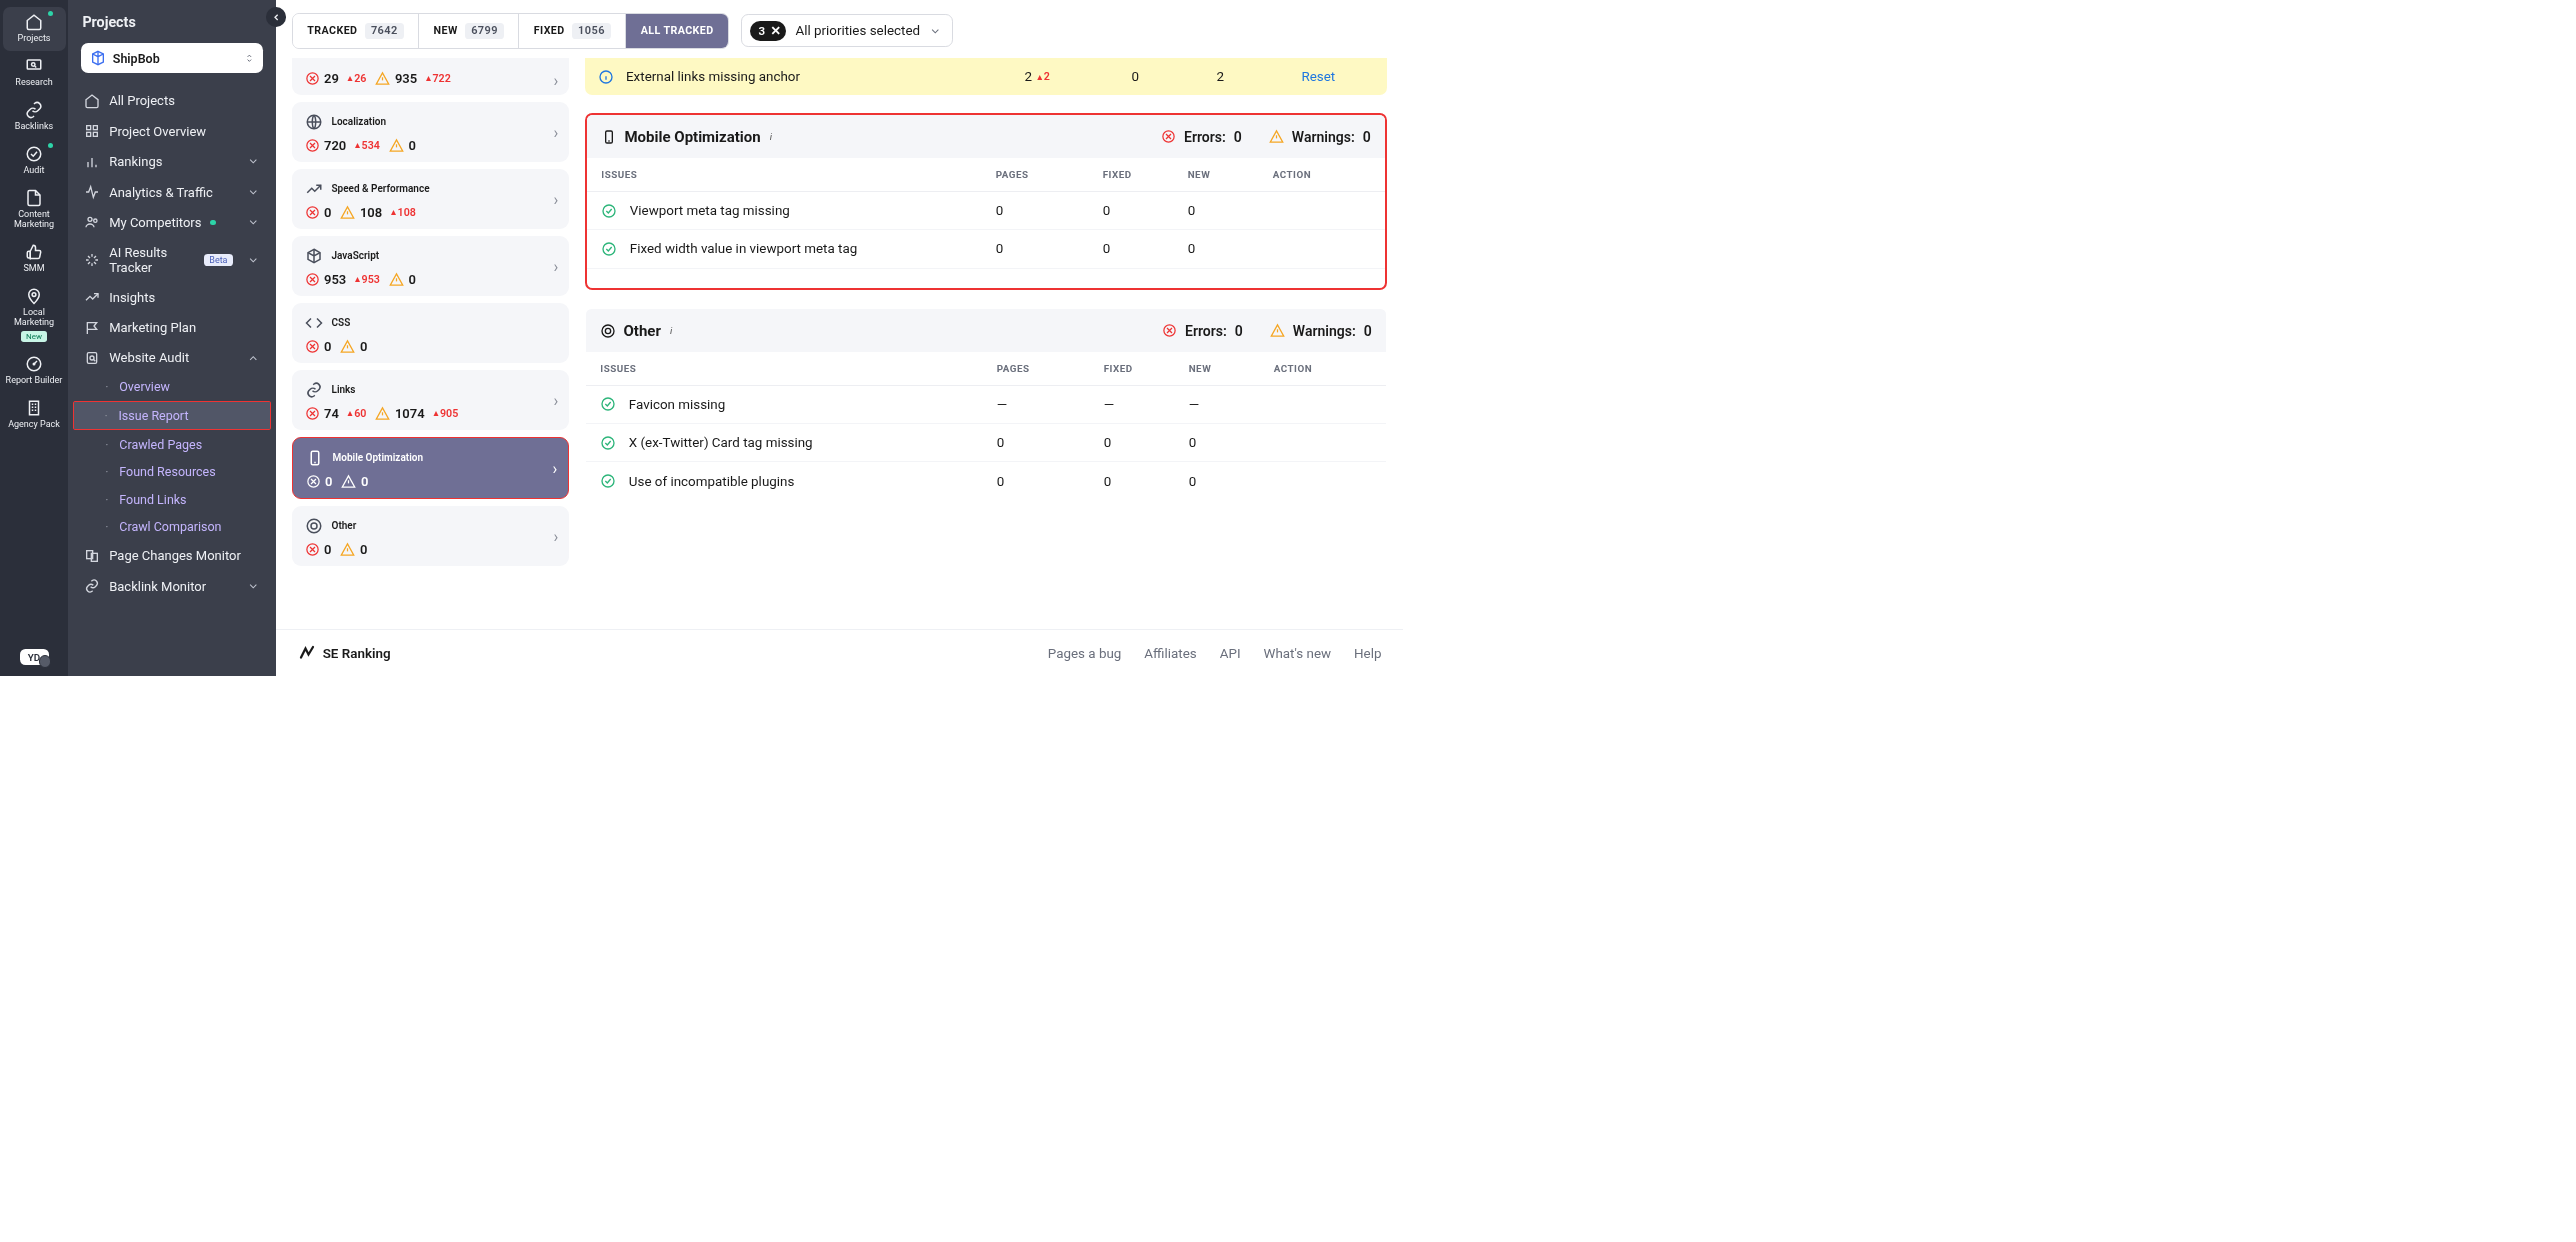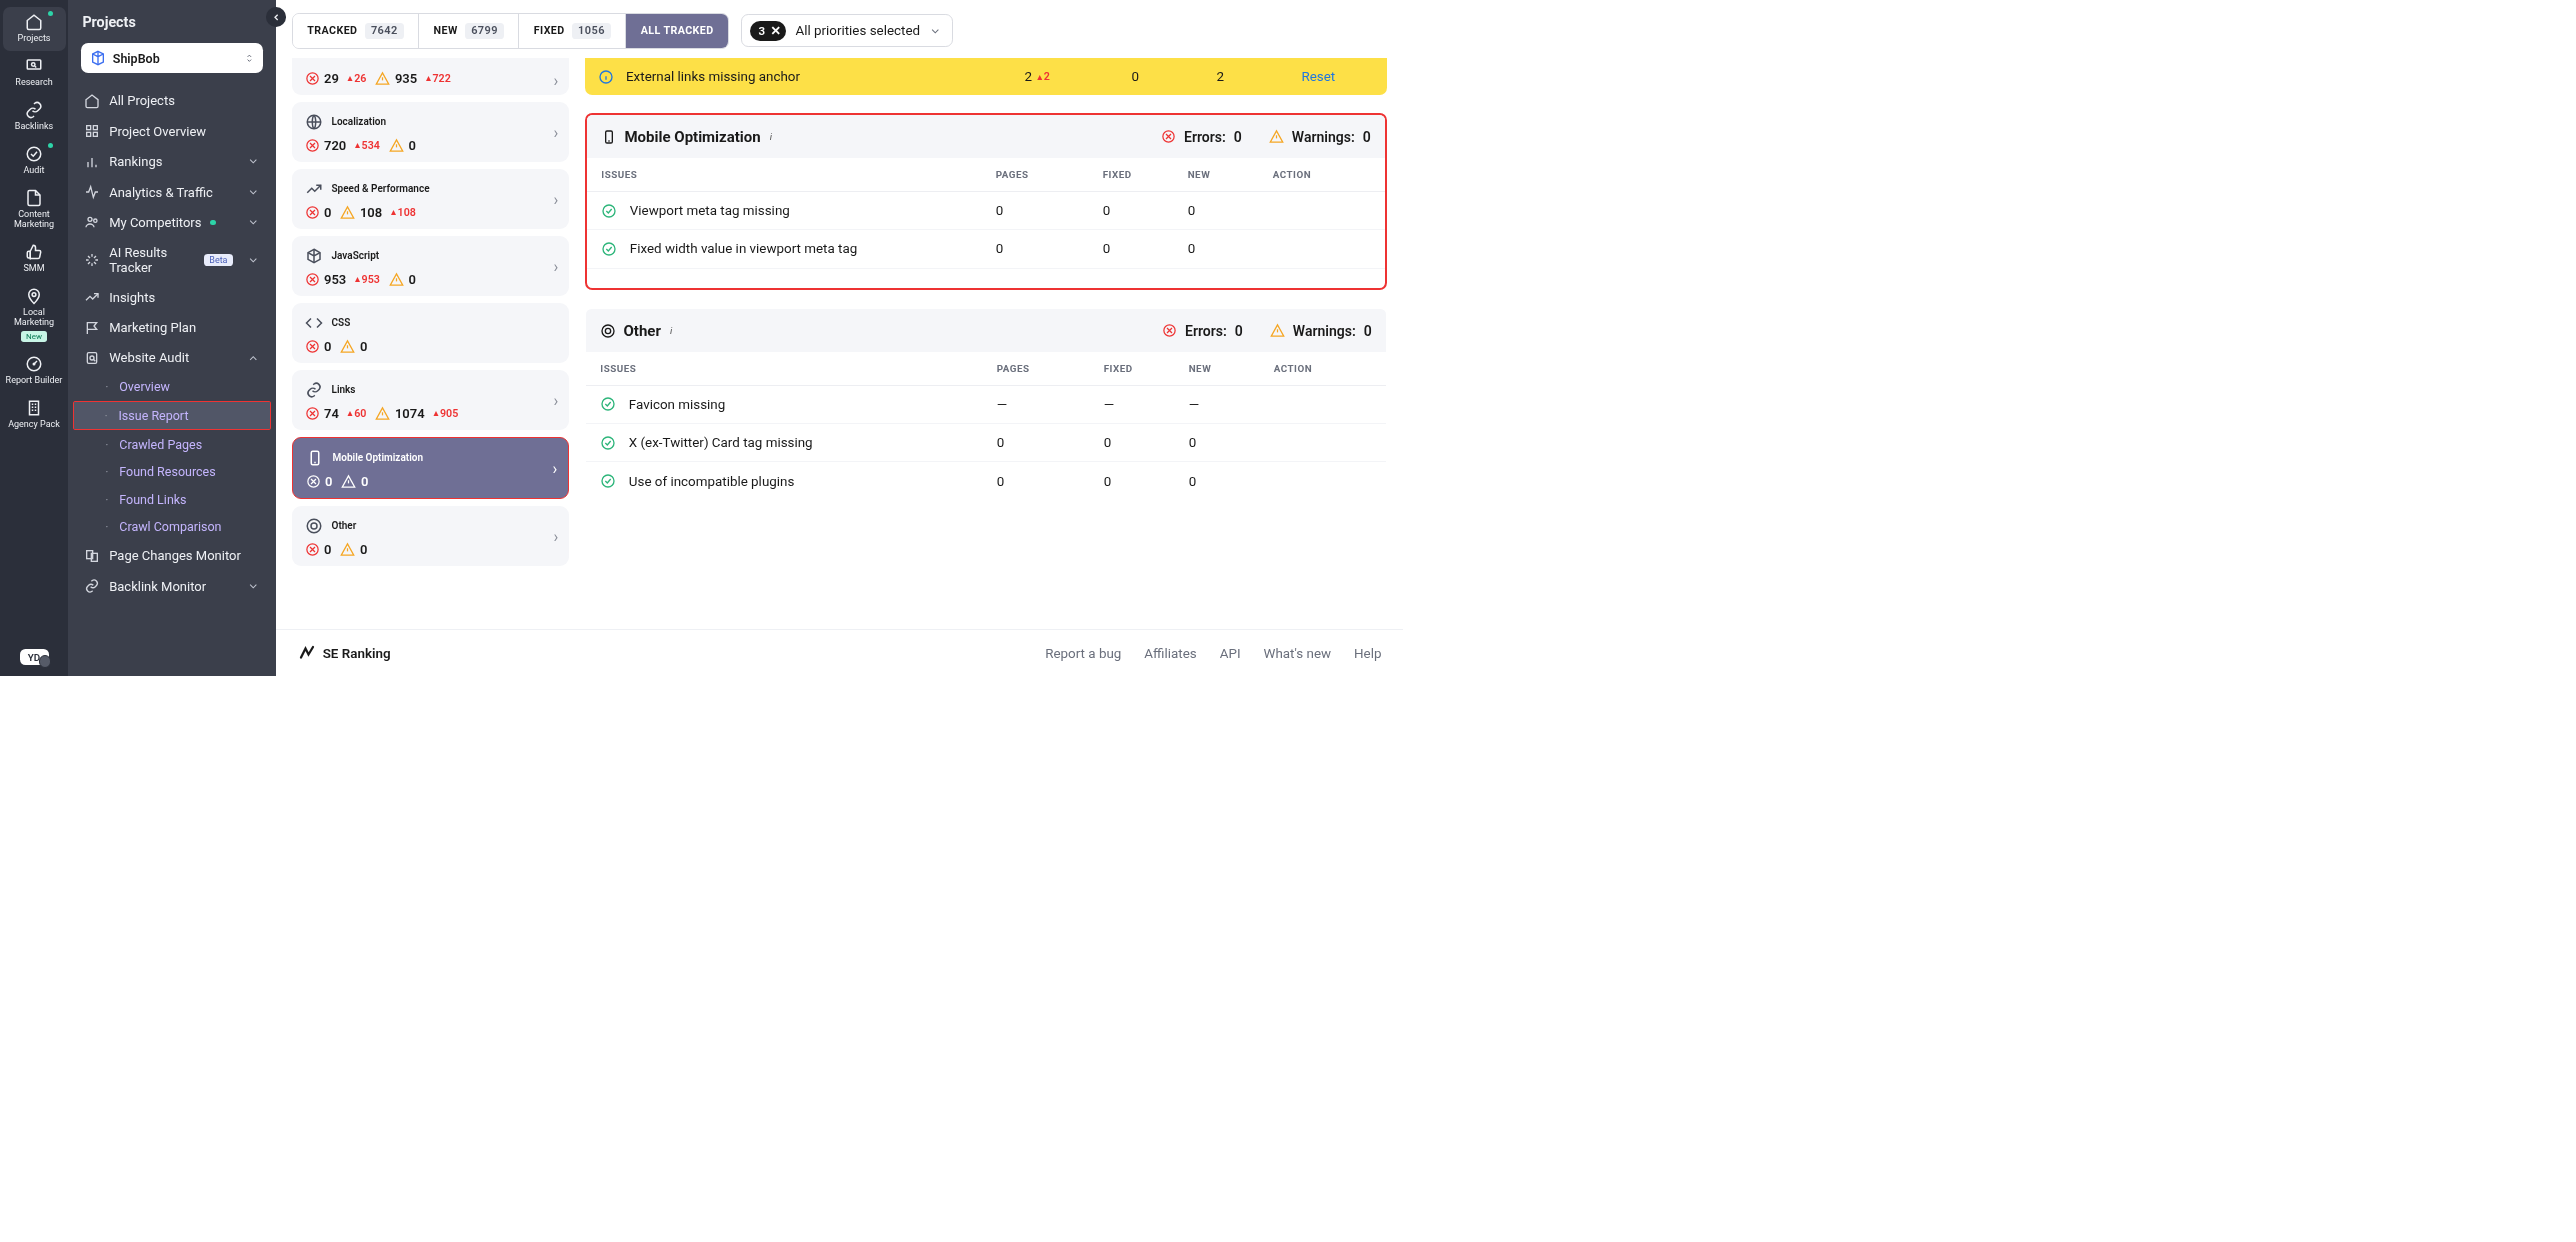--- a/index.html
+++ b/index.html
@@ -63,21 +63,21 @@
 .stat { display:flex; align-items:center; gap:4.5px; }
 .stat svg { flex:none; }
 .delta { color:#e33; font-size:10.7px; font-weight:600; display:flex; align-items:center; gap:1.8px;}
 .delta::before { content:"▴"; font-size:9px;}
 .cat-card.selected { background:#6f6f95; color:#fff; border:1.8px solid #e33; border-radius:9px;}
 .cat-card.selected .cat-icon, .cat-card.selected .chev { color:#fff; }
 .cat-card.selected .stat svg { stroke:#fff !important; }
 
 
 .tables { flex:1; overflow:auto; padding-bottom:72px;}
-.ext-row-partial { display:flex; align-items:center; background:#fde047; border-radius:0 0 7.2px 7.2px; }
+.ext-row-partial { display:flex; align-items:center; background:#fef9c3; border-radius:0 0 7.2px 7.2px; }
 .ext-row-partial .cell-issue { flex:1; display:flex; align-items:center; gap:12.5px; padding:10.7px 12.5px; }
 .ext-row-partial .cell { width:85px; padding:10.7px 12.5px; font-size:13.4px;}
 .ext-row-partial .cell.pages { width:107px; display:flex; align-items:center; gap:5.4px; }
 .ext-row-partial .cell-action { width:98px; padding:10.7px 12.5px; }
 .reset-link { color:#1f77e0; font-size:13.4px; cursor:pointer;}
 
 .panel { border:2.7px solid #e33; border-radius:7.2px; background:#fff; margin-top:18px; }
 .panel.no-border { border:0.9px solid transparent; margin-top:18px;}
 .panel-head { background:#f5f6f9; border-radius:5.4px 5.4px 0 0; padding:12.5px 14.3px; display:flex; align-items:center; gap:9px; }
 .panel-title { font-size:15px; font-weight:700; display:flex; align-items:center; gap:7.2px;}
@@ -823,21 +823,21 @@
     </div>
 
     <div class="footer">
       <div class="brand">
         <svg width="18" height="18" viewBox="0 0 24 24">
             <path d="M4 18L10 6l4 8 6-10" fill="none" stroke="#1a1a1a" stroke-width="3" stroke-linecap="round"></path>
           </svg>
         <span>SE Ranking</span>
       </div>
       <div class="links">
-        <span>Report a bug</span>
+        <span>Pages a bug</span>
         <span>Affiliates</span>
         <span>API</span>
         <span>What's new</span>
         <span>Help</span>
       </div>
     </div>
 
   </div>
 
 </div>

